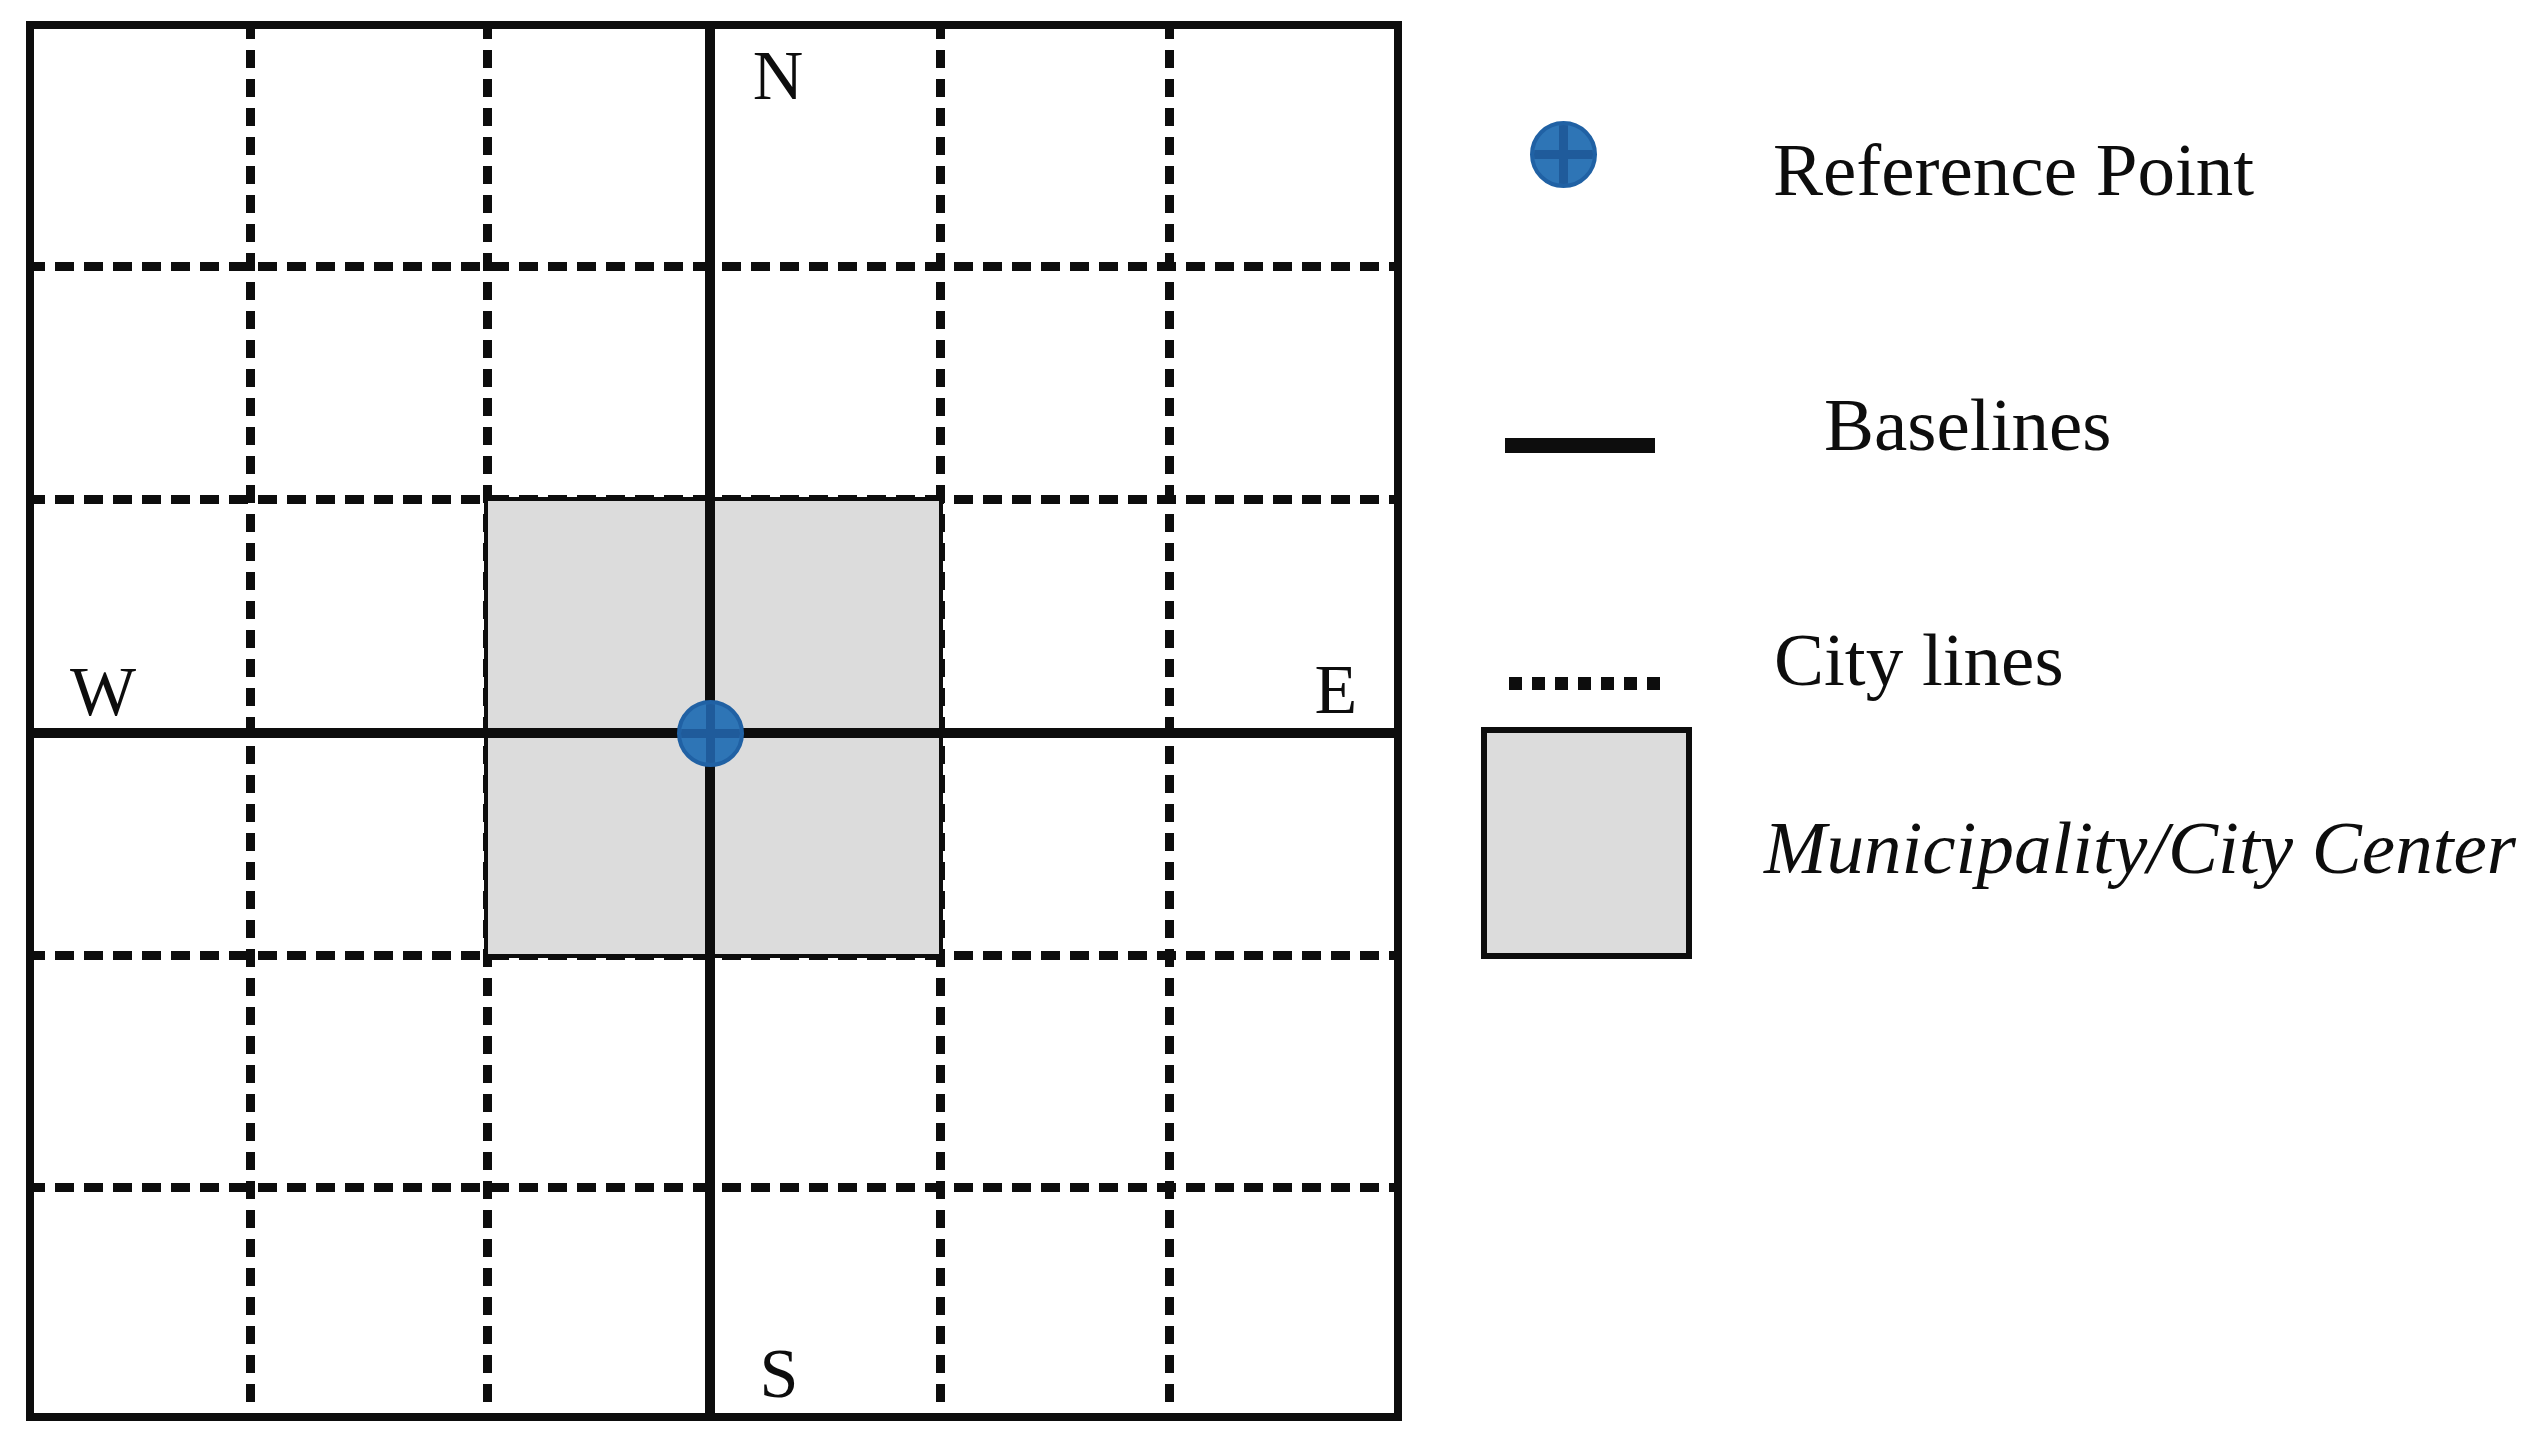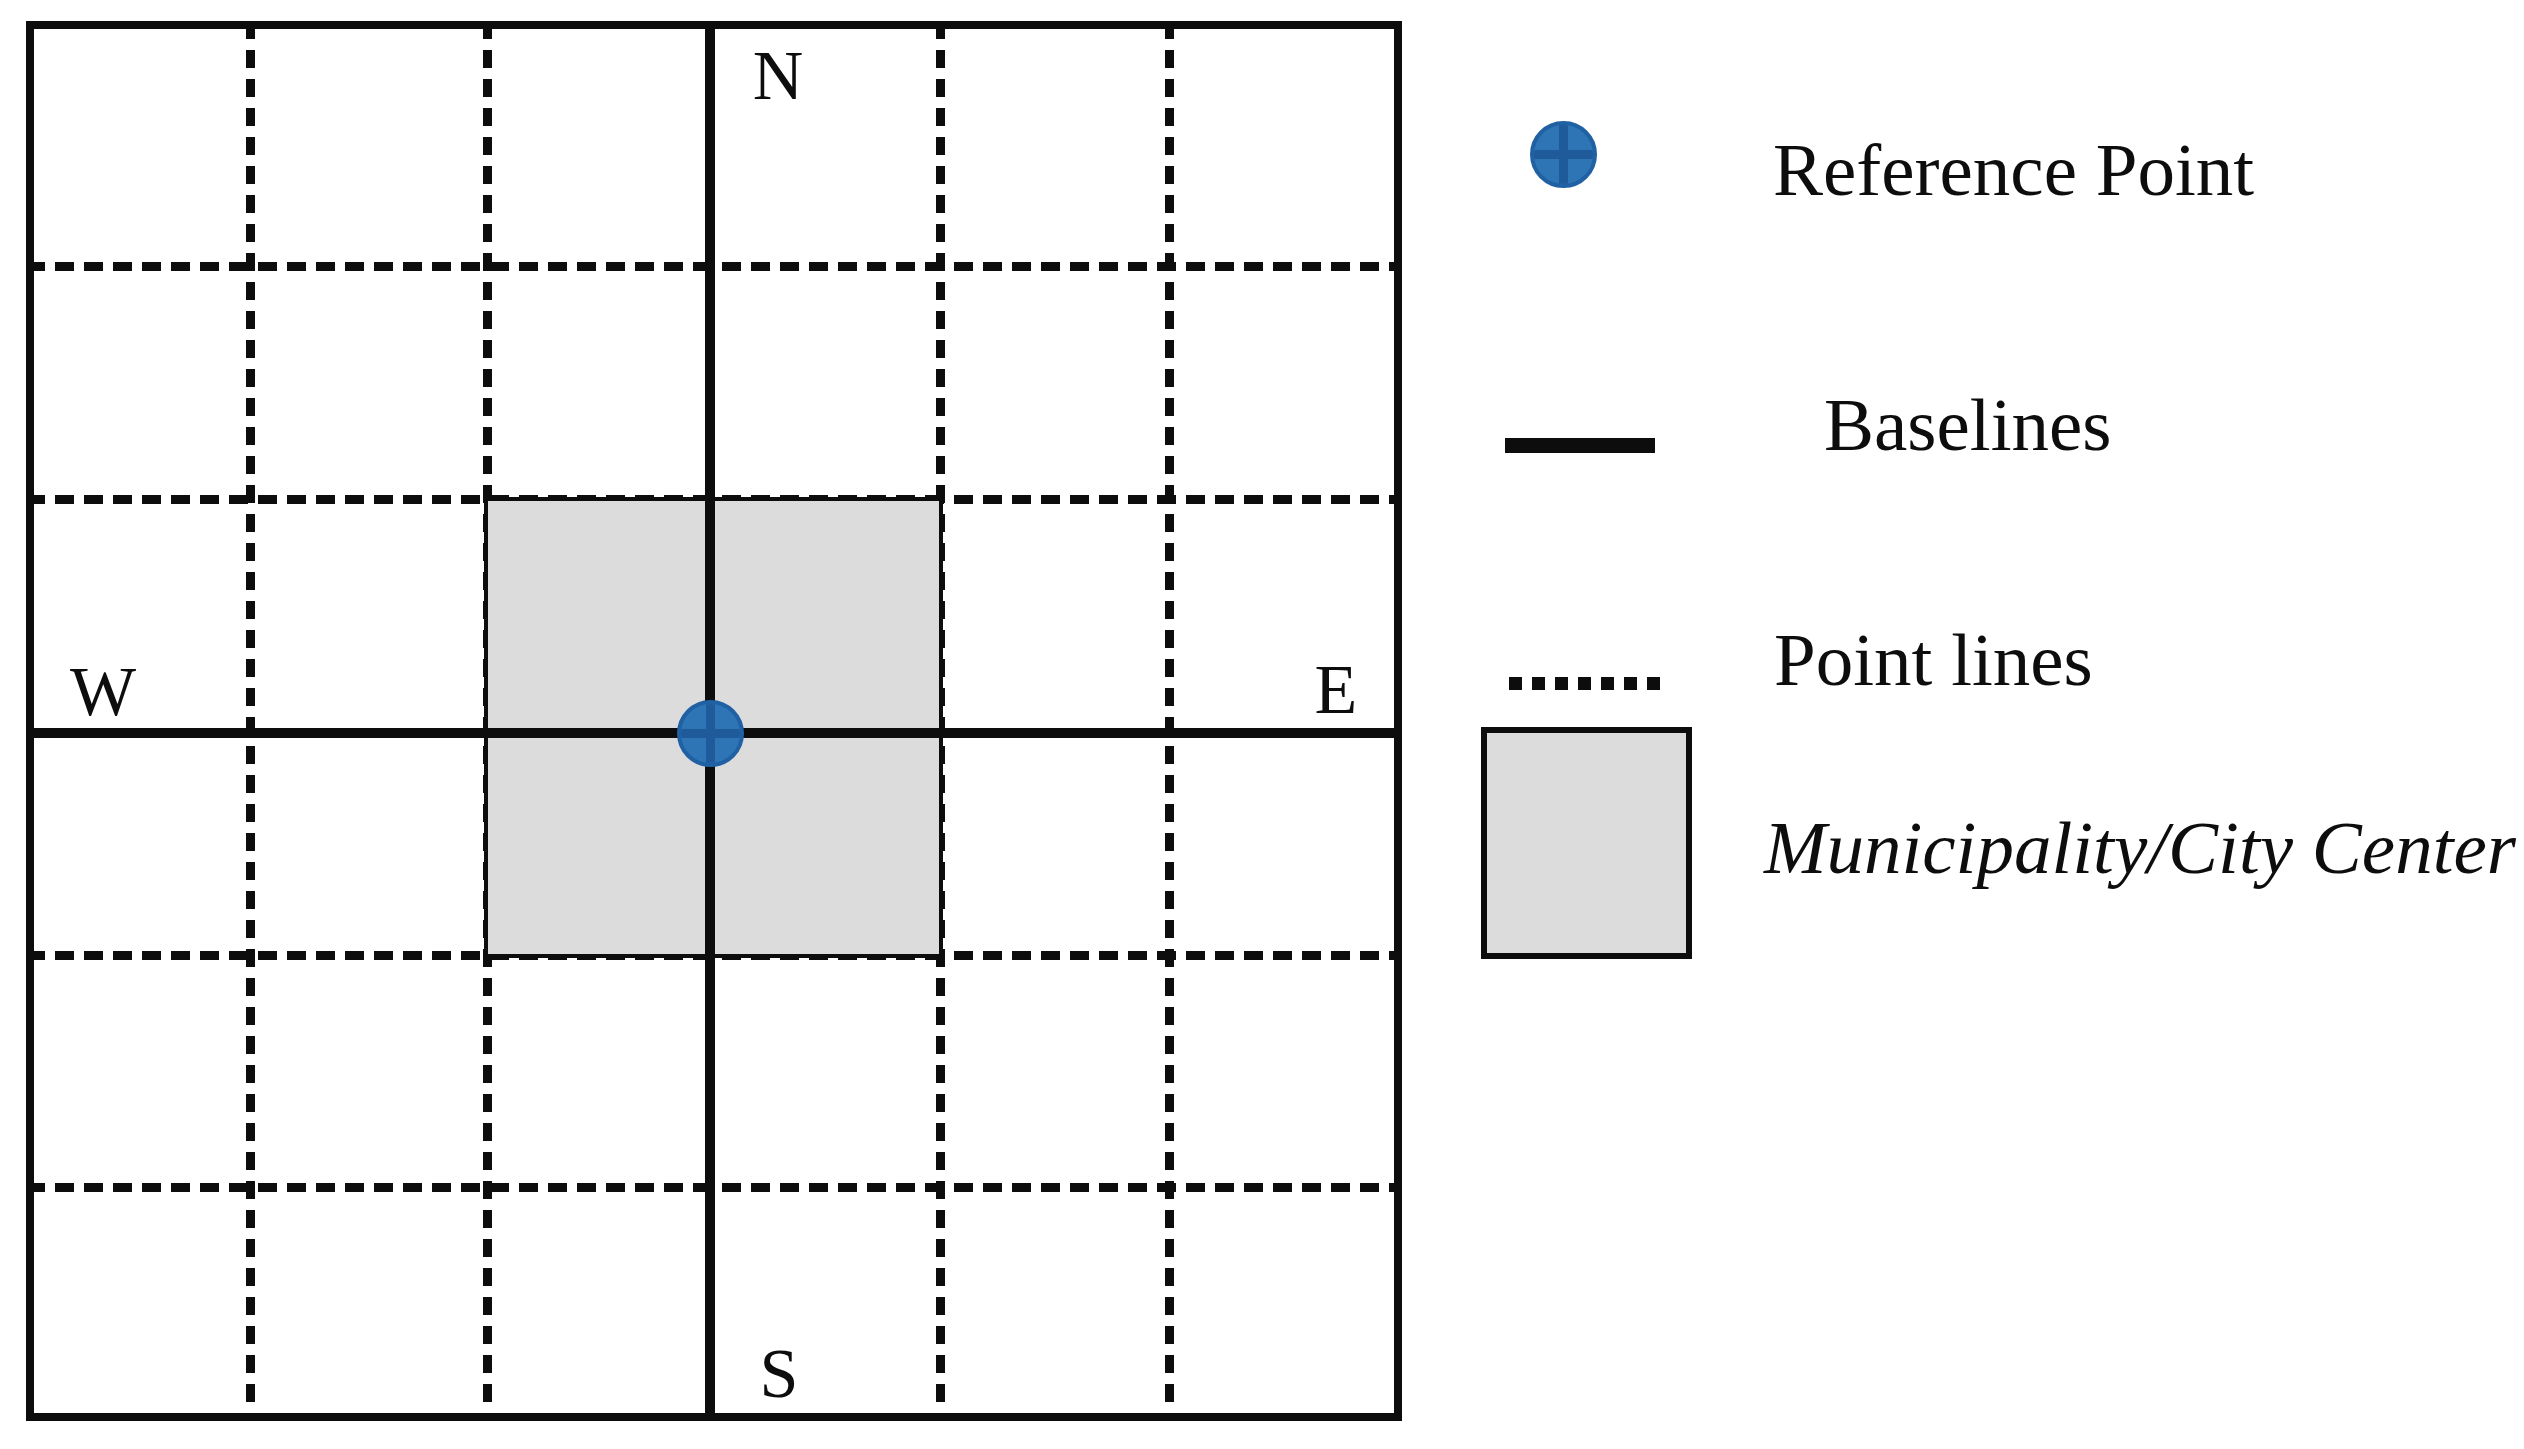--- a/index.html
+++ b/index.html
@@ -185,21 +185,21 @@
 
   <div>
 
     <div class="ref-dot legend-dot"></div>
     <span class="legend-label lbl-reference">Reference Point</span>
 
     <div class="legend-solid-line"></div>
     <span class="legend-label lbl-baselines">Baselines</span>
 
     <div class="legend-dotted-line"></div>
-    <span class="legend-label lbl-gridlines">Point lines</span>
+    <span class="legend-label lbl-gridlines">City lines</span>
 
     <div class="legend-square"></div>
     <span class="legend-label lbl-municipality">Municipality/City Center</span>
 
   </div>
 
 </div>
 
 
 </body></html>

